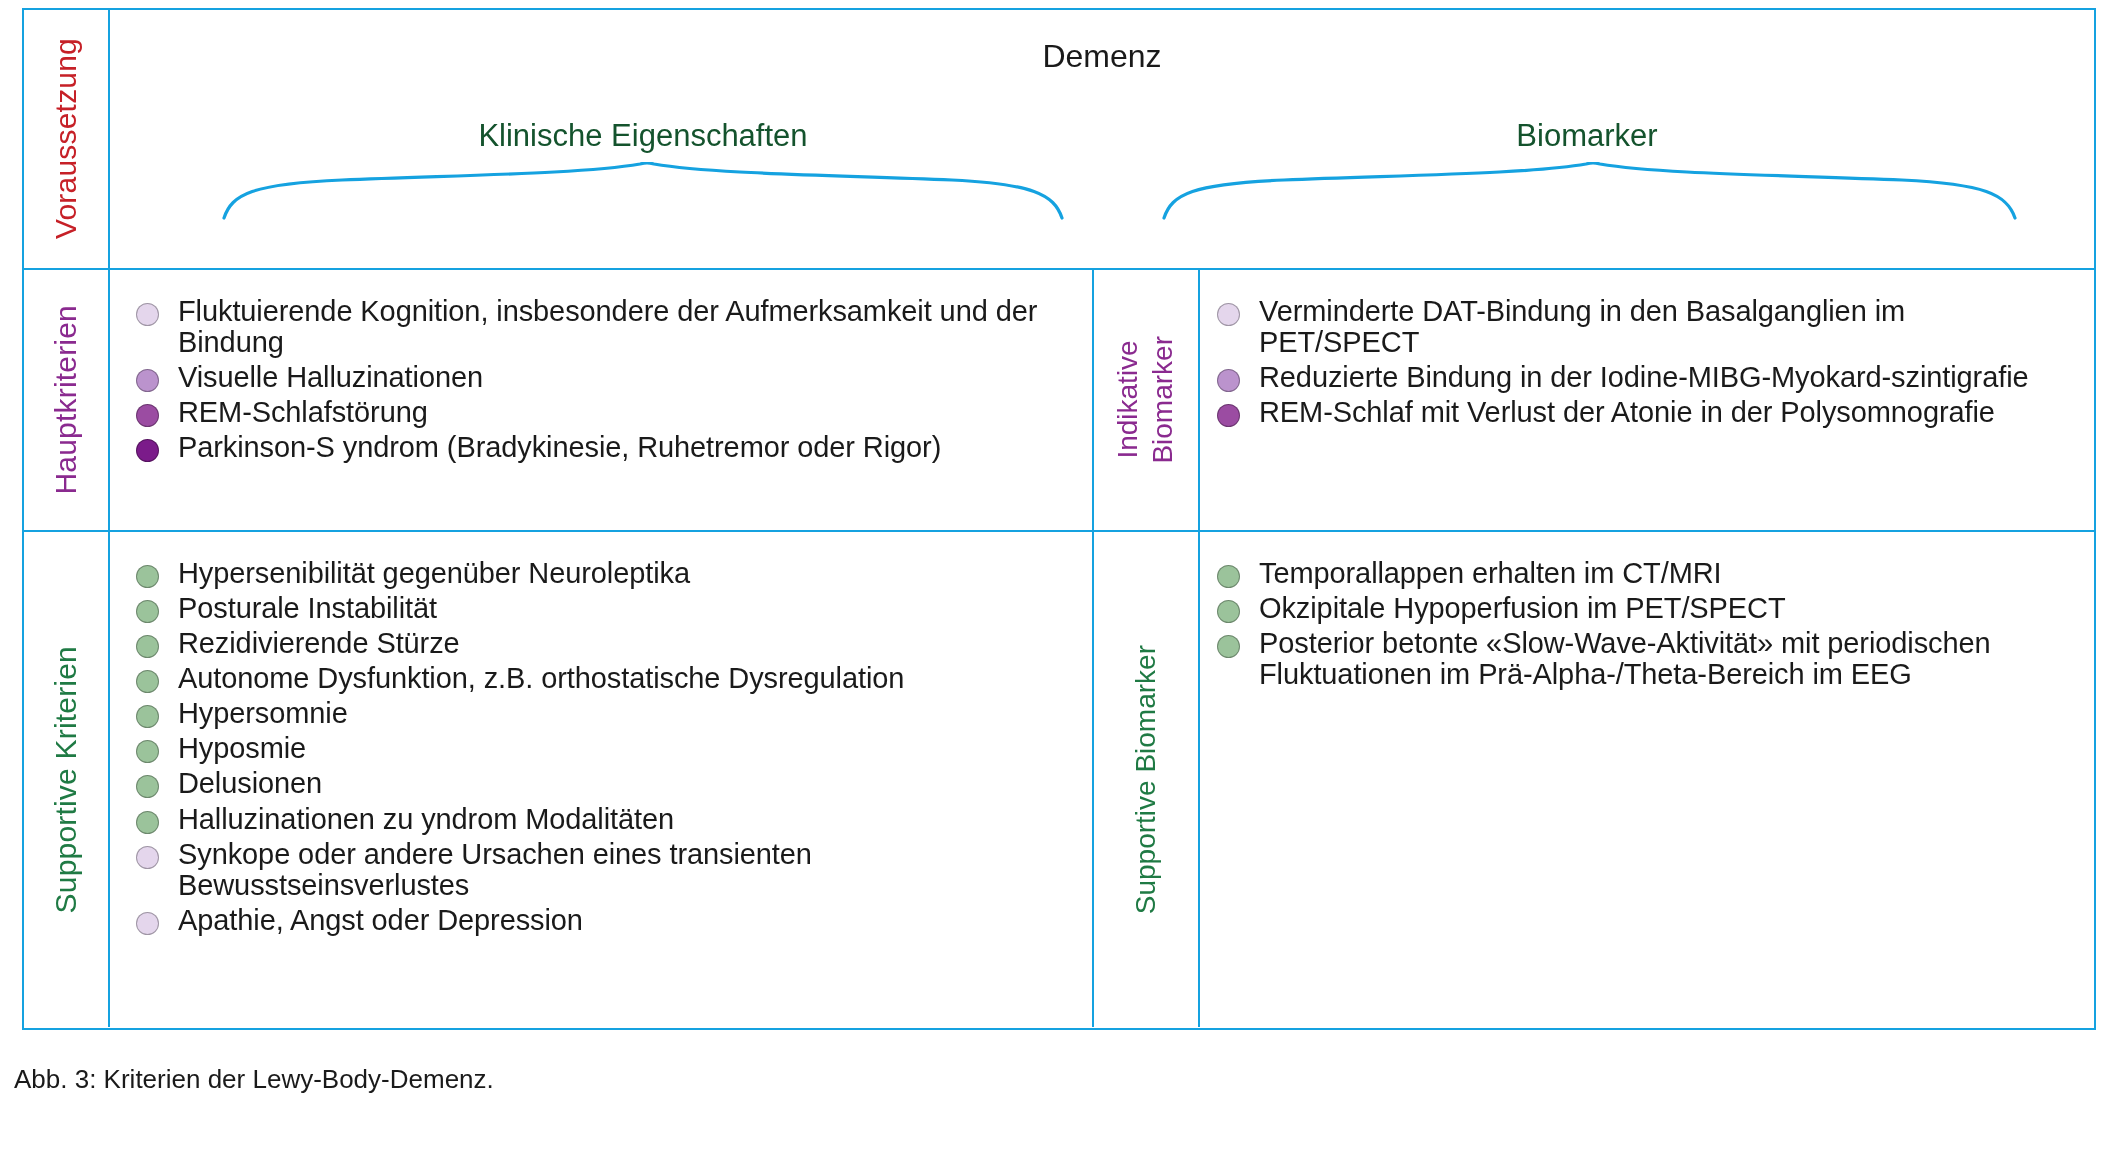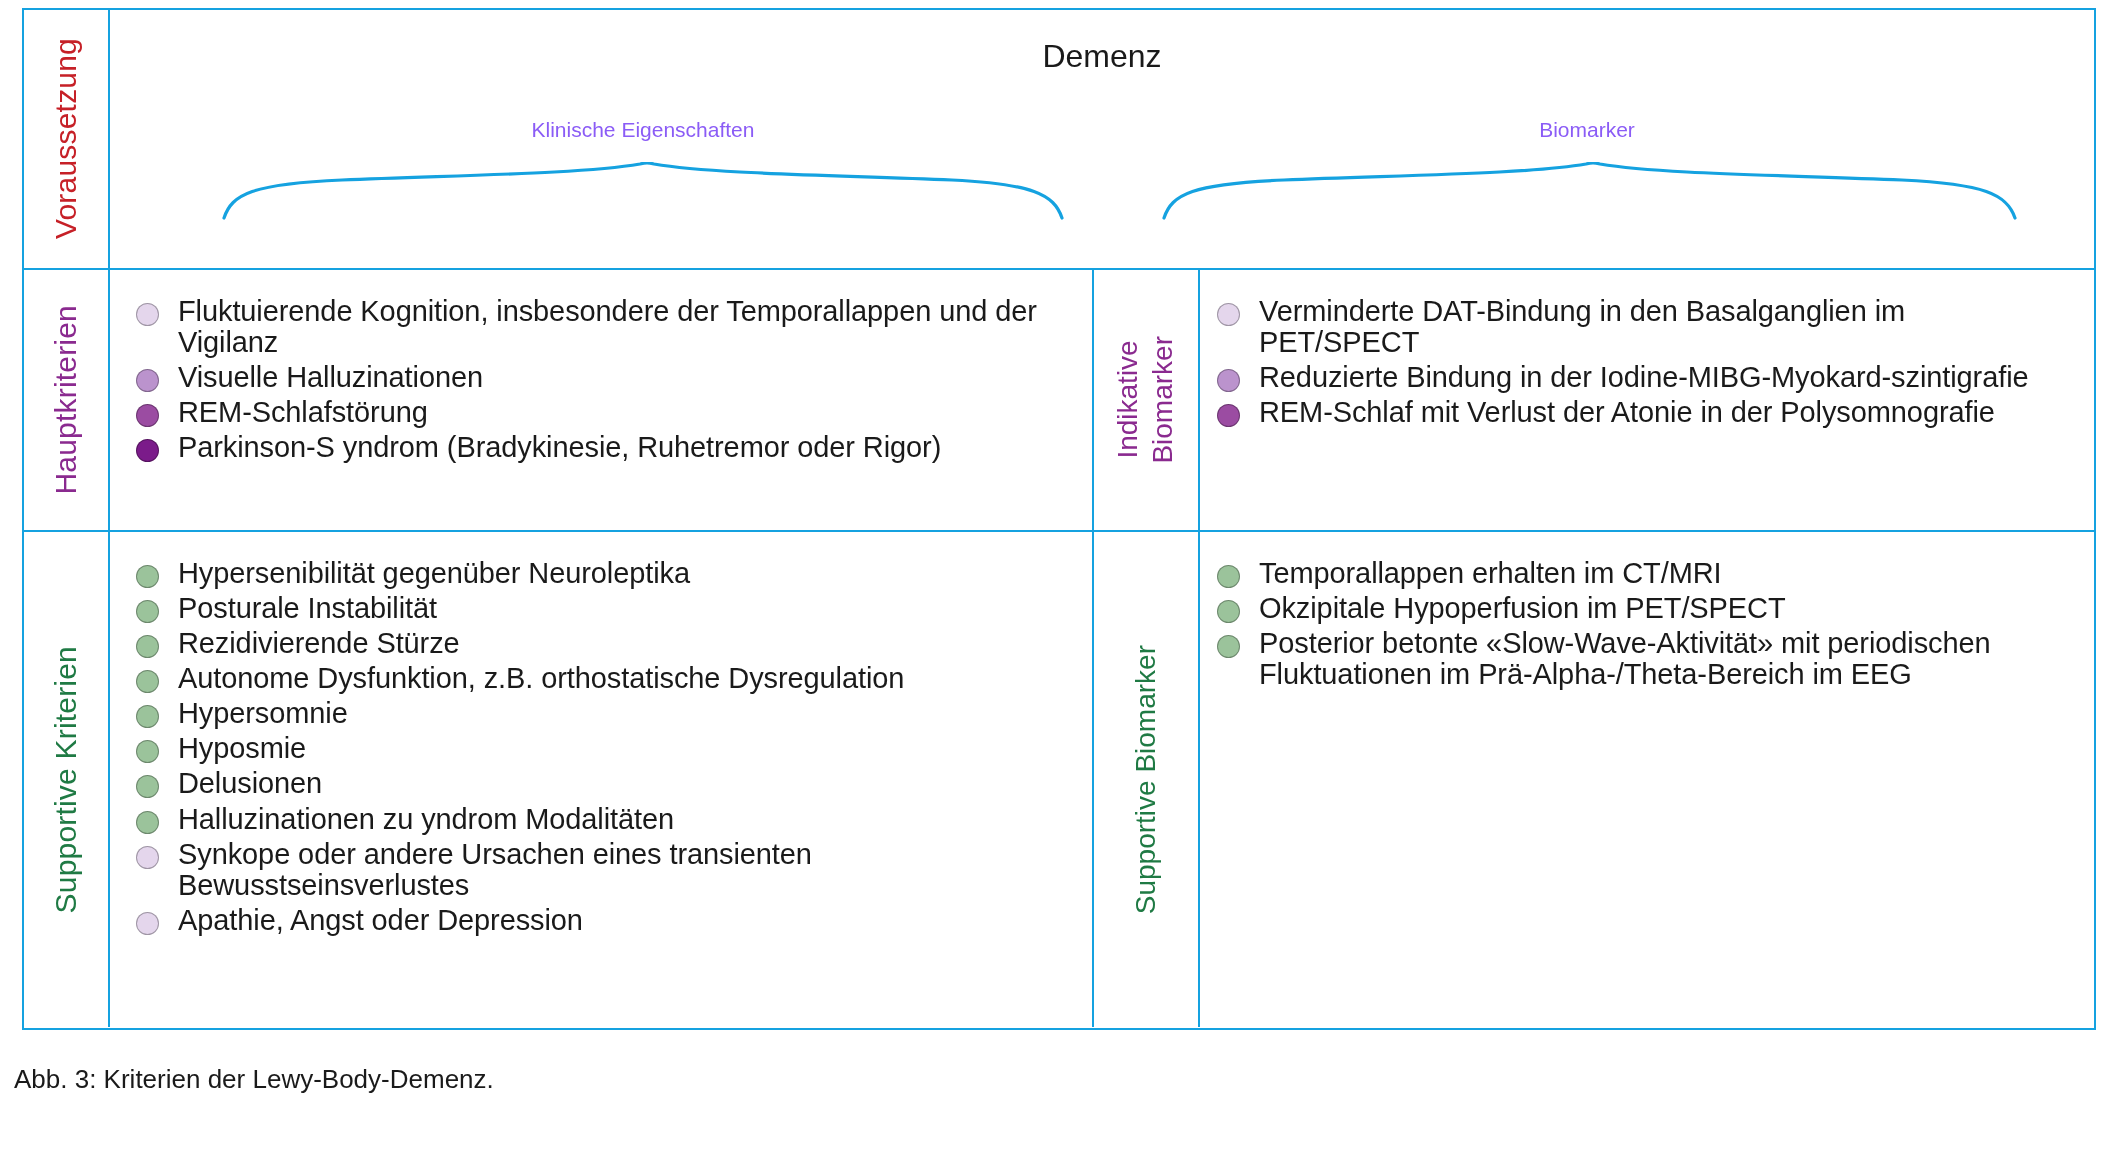--- a/index.html
+++ b/index.html
@@ -50,21 +50,21 @@
   .rail-haupt .rail-text{ color:#8a2a8f; }
   .rail-supp .rail-text{ color:#1f7a44; }
 
   
   .headcell{ flex:1 1 auto; position:relative; }
   .demenz{
     position:absolute; left:0; right:0; top:28px;
     text-align:center; font-size:32px; color:#1a1a1a;
   }
   .grouptitle{
-    position:absolute; top:108px; font-size:21px; color:#8b5cf6;
+    position:absolute; top:108px; font-size:31px; color:#14532d;
     text-align:center; white-space:nowrap;
   }
   .gt-left{ left:118px; width:830px; }
   .gt-right{ left:1062px; width:830px; }
   .brace{ position:absolute; top:152px; }
   .br-left{ left:112px; width:842px; height:58px; }
   .br-right{ left:1052px; width:855px; height:58px; }
 
   
   .cell{
@@ -147,21 +147,21 @@
       </div>
     </div>
 
     <div class="row row-main">
       <div class="rail rail-haupt">
         <span class="rail-text">Hauptkriterien</span>
       </div>
 
       <div class="cell cell-left">
         <ul class="bl">
-          <li><span class="dot c-l1"></span><span>Fluktuierende Kognition, insbesondere der Temporallappen und der Vigilanz</span></li>
+          <li><span class="dot c-l1"></span><span>Fluktuierende Kognition, insbesondere der Aufmerksamkeit und der Bindung</span></li>
           <li><span class="dot c-l2"></span><span>Visuelle Halluzinationen</span></li>
           <li><span class="dot c-l3"></span><span>REM-Schlafstörung</span></li>
           <li><span class="dot c-l4"></span><span>Parkinson-S yndrom (Bradykinesie, Ruhetremor oder Rigor)</span></li>
         </ul>
       </div>
 
       <div class="spacer"></div>
 
       <div class="vrail vrail-ind">
         <span class="vrail-text">Indikative

